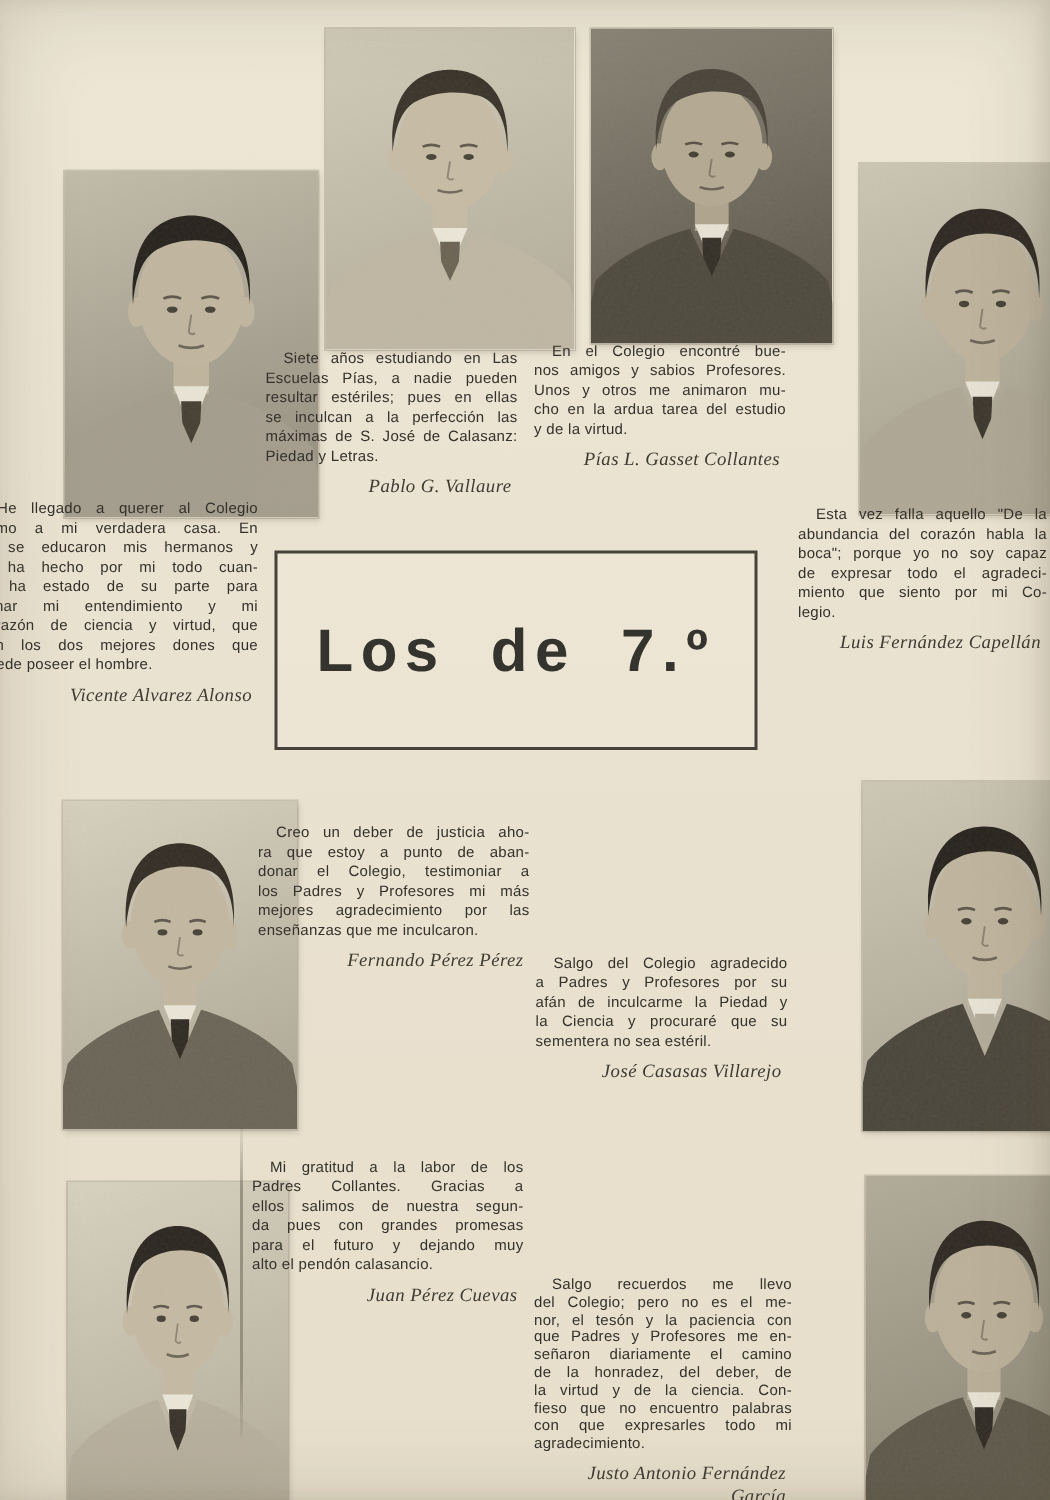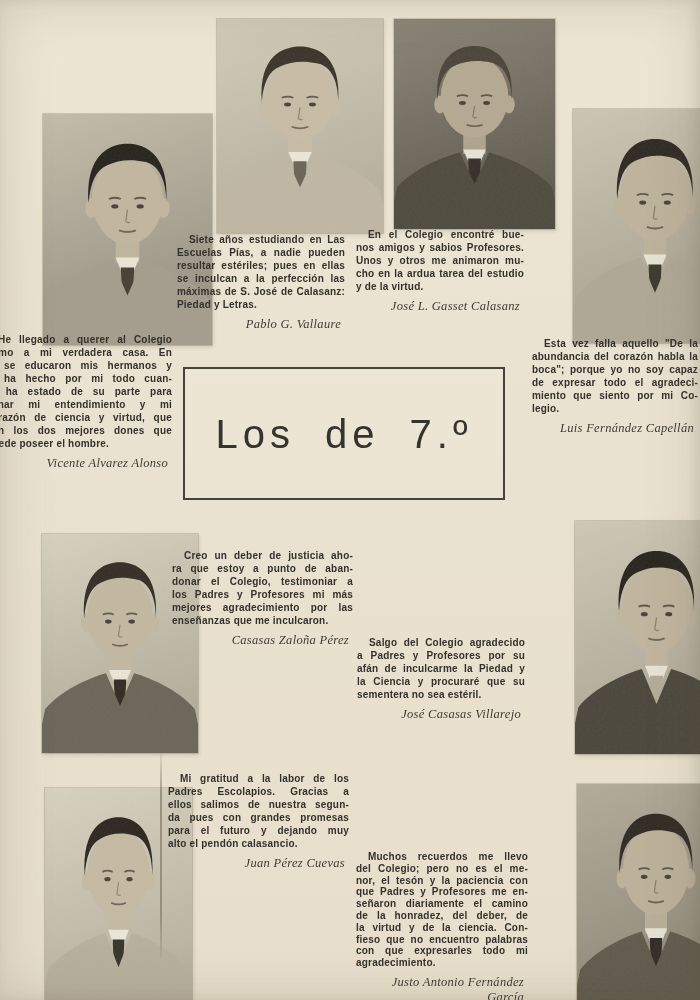--- a/index.html
+++ b/index.html
@@ -20,21 +20,21 @@
   .p0{left:3px;top:98px;width:169px;height:231px}
   .p1{left:177px;top:3px;width:166px;height:214px}
   .p2{left:354px;top:3px;width:161px;height:210px}
   .p3{left:533px;top:93px;width:164px;height:234px}
   .p4{left:2px;top:518px;width:156px;height:219px}
   .p5{left:535px;top:505px;width:163px;height:233px}
   .p6{left:5px;top:772px;width:147px;height:228px}
   .p7{left:537px;top:768px;width:158px;height:232px}
   
   .tblock{position:absolute;}
-  .tlines{font-size:10px;font-weight:bold;line-height:13px;letter-spacing:.2px;color:#33312b;}
+  .tlines{font-size:10px;font-weight:normal;line-height:13px;letter-spacing:.2px;color:#33312b;}
   .jline{text-align:justify;text-align-last:justify;white-space:nowrap;}
   .jline-last{text-align-last:left;}
   .tlines .jline:first-child{text-indent:12px;}
   .sig{
     font-family:"Liberation Serif",serif;font-style:italic;font-size:12.5px;
     color:#3d3a32;text-align:right;margin-top:6px;padding-right:4px;letter-spacing:.3px;
   }
   .t0{left:-14px;top:333px;width:186px}
   .t1{left:177px;top:233px;width:168px}
   .t2{left:356px;top:228px;width:168px}
@@ -45,21 +45,21 @@
   .t7{left:356px;top:851px;width:172px}
   .t7 .tlines{line-height:11.8px;}
   
   .title-box{
     position:absolute;left:183px;top:367px;width:318px;height:129px;
     border:2px solid #45423a;display:flex;flex-direction:column;justify-content:center;
     background:rgba(255,252,240,.12);
   }
   .title-line{
     text-align:center;font-size:40px;line-height:52px;color:#34332d;
-    letter-spacing:5px;word-spacing:14px;font-weight:400;
+    letter-spacing:5px;word-spacing:14px;font-weight:700;
   }
   
   .crease{position:absolute;left:160px;top:752px;width:2px;height:206px;
     background:linear-gradient(180deg,rgba(70,62,50,.05),rgba(70,62,50,.4) 20%,rgba(70,62,50,.35) 80%,rgba(70,62,50,.05));}
 </style>
 </head>
 <body>
 
 <svg width="0" height="0" style="position:absolute" aria-hidden="true">
   <defs>
@@ -311,21 +311,21 @@
     <div class="sig">Pablo G. Vallaure</div>
   </div>
   <div class="tblock t2">
     <div class="tlines">
         <div class="jline">En el Colegio encontré bue-</div>
         <div class="jline">nos amigos y sabios Profesores.</div>
         <div class="jline">Unos y otros me animaron mu-</div>
         <div class="jline">cho en la ardua tarea del estudio</div>
         <div class="jline jline-last">y de la virtud.</div>
       </div>
-    <div class="sig">José L. Gasset Calasanz</div>
+    <div class="sig">Pías L. Gasset Collantes</div>
   </div>
   <div class="tblock t3">
     <div class="tlines">
         <div class="jline">Esta vez falla aquello "De la</div>
         <div class="jline">abundancia del corazón habla la</div>
         <div class="jline">boca"; porque yo no soy capaz</div>
         <div class="jline">de expresar todo el agradeci-</div>
         <div class="jline">miento que siento por mi Co-</div>
         <div class="jline jline-last">legio.</div>
       </div>
@@ -333,46 +333,46 @@
   </div>
   <div class="tblock t4">
     <div class="tlines">
         <div class="jline">Creo un deber de justicia aho-</div>
         <div class="jline">ra que estoy a punto de aban-</div>
         <div class="jline">donar el Colegio, testimoniar a</div>
         <div class="jline">los Padres y Profesores mi más</div>
         <div class="jline">mejores agradecimiento por las</div>
         <div class="jline jline-last">enseñanzas que me inculcaron.</div>
       </div>
-    <div class="sig">Casasas Zaloña Pérez</div>
+    <div class="sig">Fernando Pérez Pérez</div>
   </div>
   <div class="tblock t5">
     <div class="tlines">
         <div class="jline">Salgo del Colegio agradecido</div>
         <div class="jline">a Padres y Profesores por su</div>
         <div class="jline">afán de inculcarme la Piedad y</div>
         <div class="jline">la Ciencia y procuraré que su</div>
         <div class="jline jline-last">sementera no sea estéril.</div>
       </div>
     <div class="sig">José Casasas Villarejo</div>
   </div>
   <div class="tblock t6">
     <div class="tlines">
         <div class="jline">Mi gratitud a la labor de los</div>
-        <div class="jline">Padres Escolapios. Gracias a</div>
+        <div class="jline">Padres Collantes. Gracias a</div>
         <div class="jline">ellos salimos de nuestra segun-</div>
         <div class="jline">da pues con grandes promesas</div>
         <div class="jline">para el futuro y dejando muy</div>
         <div class="jline jline-last">alto el pendón calasancio.</div>
       </div>
     <div class="sig">Juan Pérez Cuevas</div>
   </div>
   <div class="tblock t7">
     <div class="tlines">
-        <div class="jline">Muchos recuerdos me llevo</div>
+        <div class="jline">Salgo recuerdos me llevo</div>
         <div class="jline">del Colegio; pero no es el me-</div>
         <div class="jline">nor, el tesón y la paciencia con</div>
         <div class="jline">que Padres y Profesores me en-</div>
         <div class="jline">señaron diariamente el camino</div>
         <div class="jline">de la honradez, del deber, de</div>
         <div class="jline">la virtud y de la ciencia. Con-</div>
         <div class="jline">fieso que no encuentro palabras</div>
         <div class="jline">con que expresarles todo mi</div>
         <div class="jline jline-last">agradecimiento.</div>
       </div>

